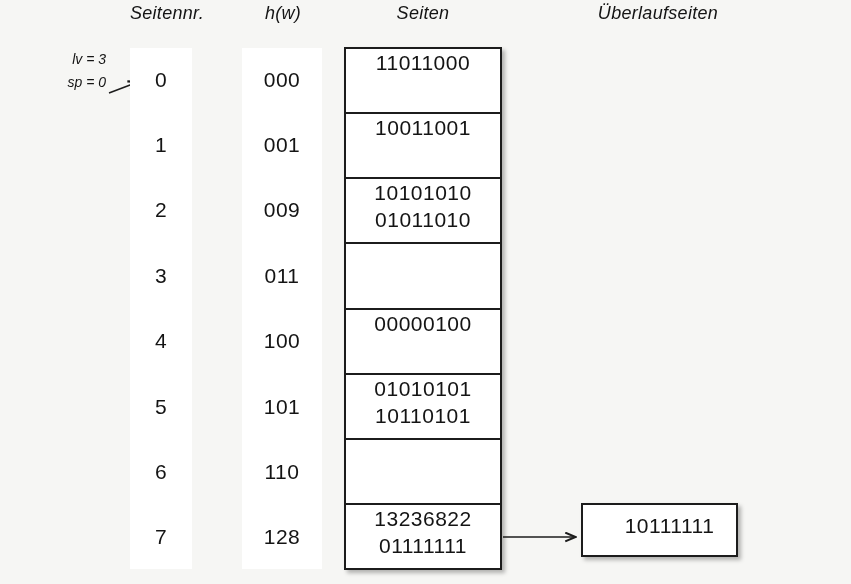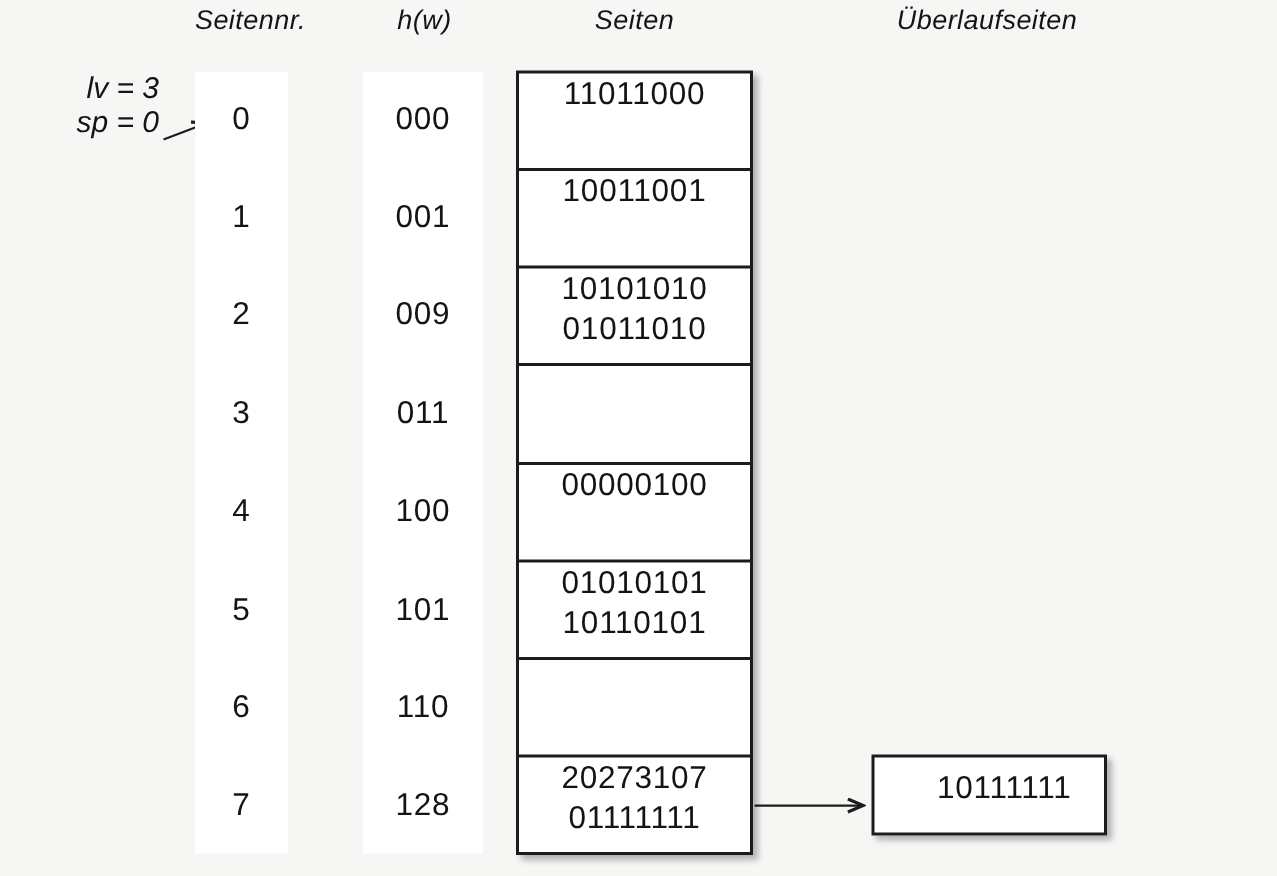--- a/index.html
+++ b/index.html
@@ -31,21 +31,21 @@
     text-align:center;
     letter-spacing:0.3px;
     white-space:nowrap;
   }
   .annotation{
     position:absolute;
     left:20px;
     top:48px;
     width:86px;
     text-align:right;
-    font-size:20px;
+    font-size:14px;
     font-style:italic;
     line-height:23px;
     white-space:nowrap;
   }
   .strip{
     position:absolute;
     top:48px;
     height:521px;
     background:var(--box-fill);
   }
@@ -169,21 +169,21 @@
     <div class="page-cell"></div>
     <div class="page-cell">
       <div class="bin-line">00000100</div>
     </div>
     <div class="page-cell">
       <div class="bin-line">01010101</div>
       <div class="bin-line">10110101</div>
     </div>
     <div class="page-cell"></div>
     <div class="page-cell">
-      <div class="bin-line">20273107</div>
+      <div class="bin-line">13236822</div>
       <div class="bin-line">01111111</div>
     </div>
   </div>
 
   <svg class="arrow-svg" style="left:499px;top:526px;" width="86" height="22">
     <defs>
       <marker id="ah2" markerWidth="9" markerHeight="8" refX="7.5" refY="3.5" orient="auto">
         <path d="M1,0.6 L7.8,3.5 L1,6.4" fill="none" stroke="#1c1c1c" stroke-width="1.4"></path>
       </marker>
     </defs>

